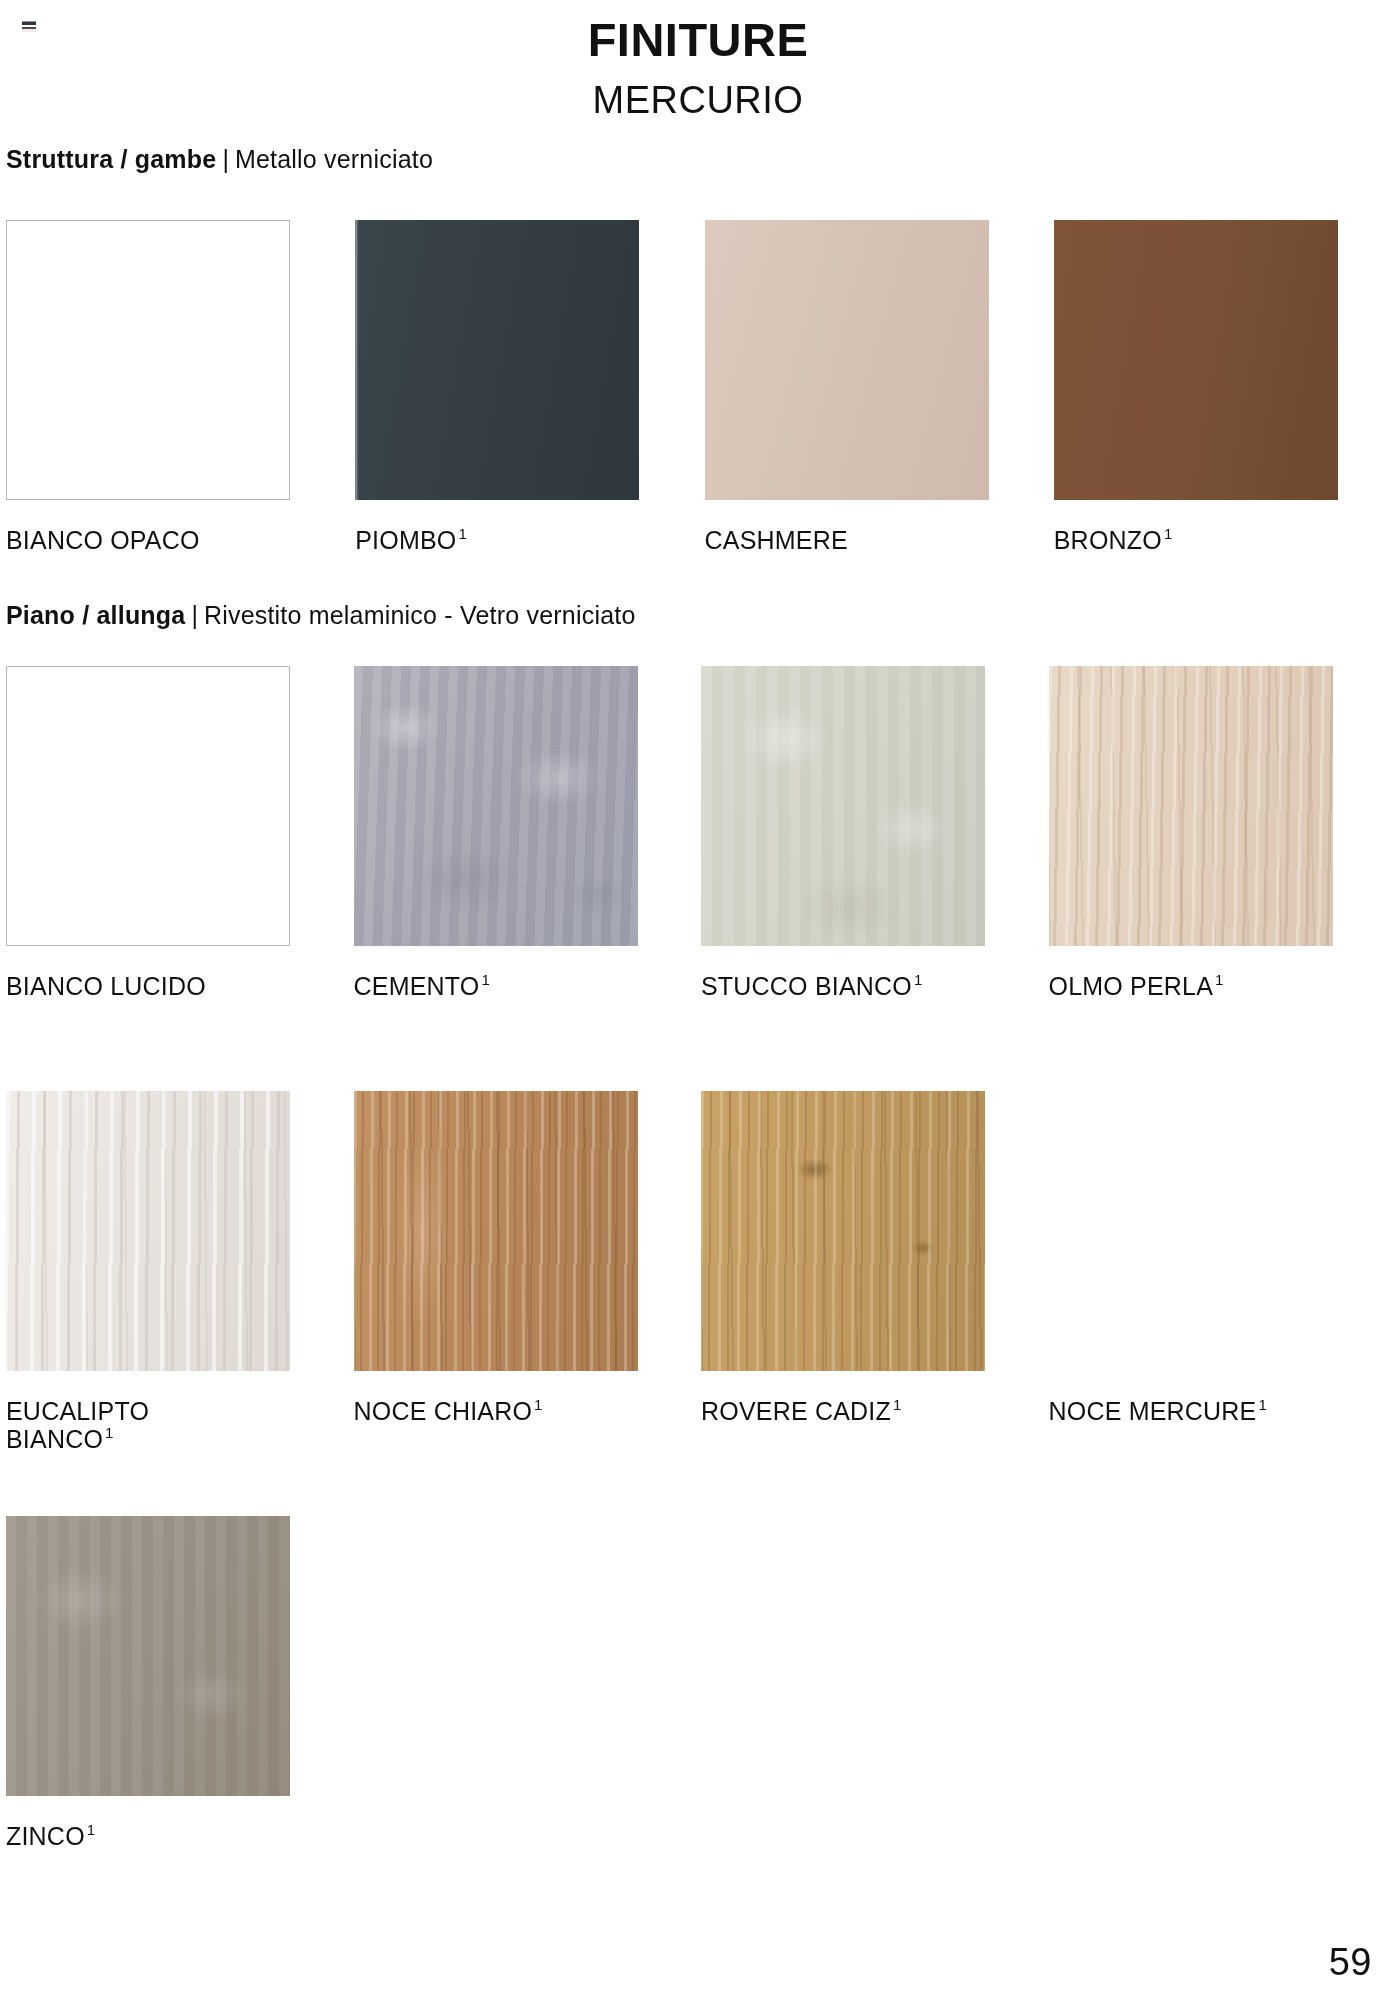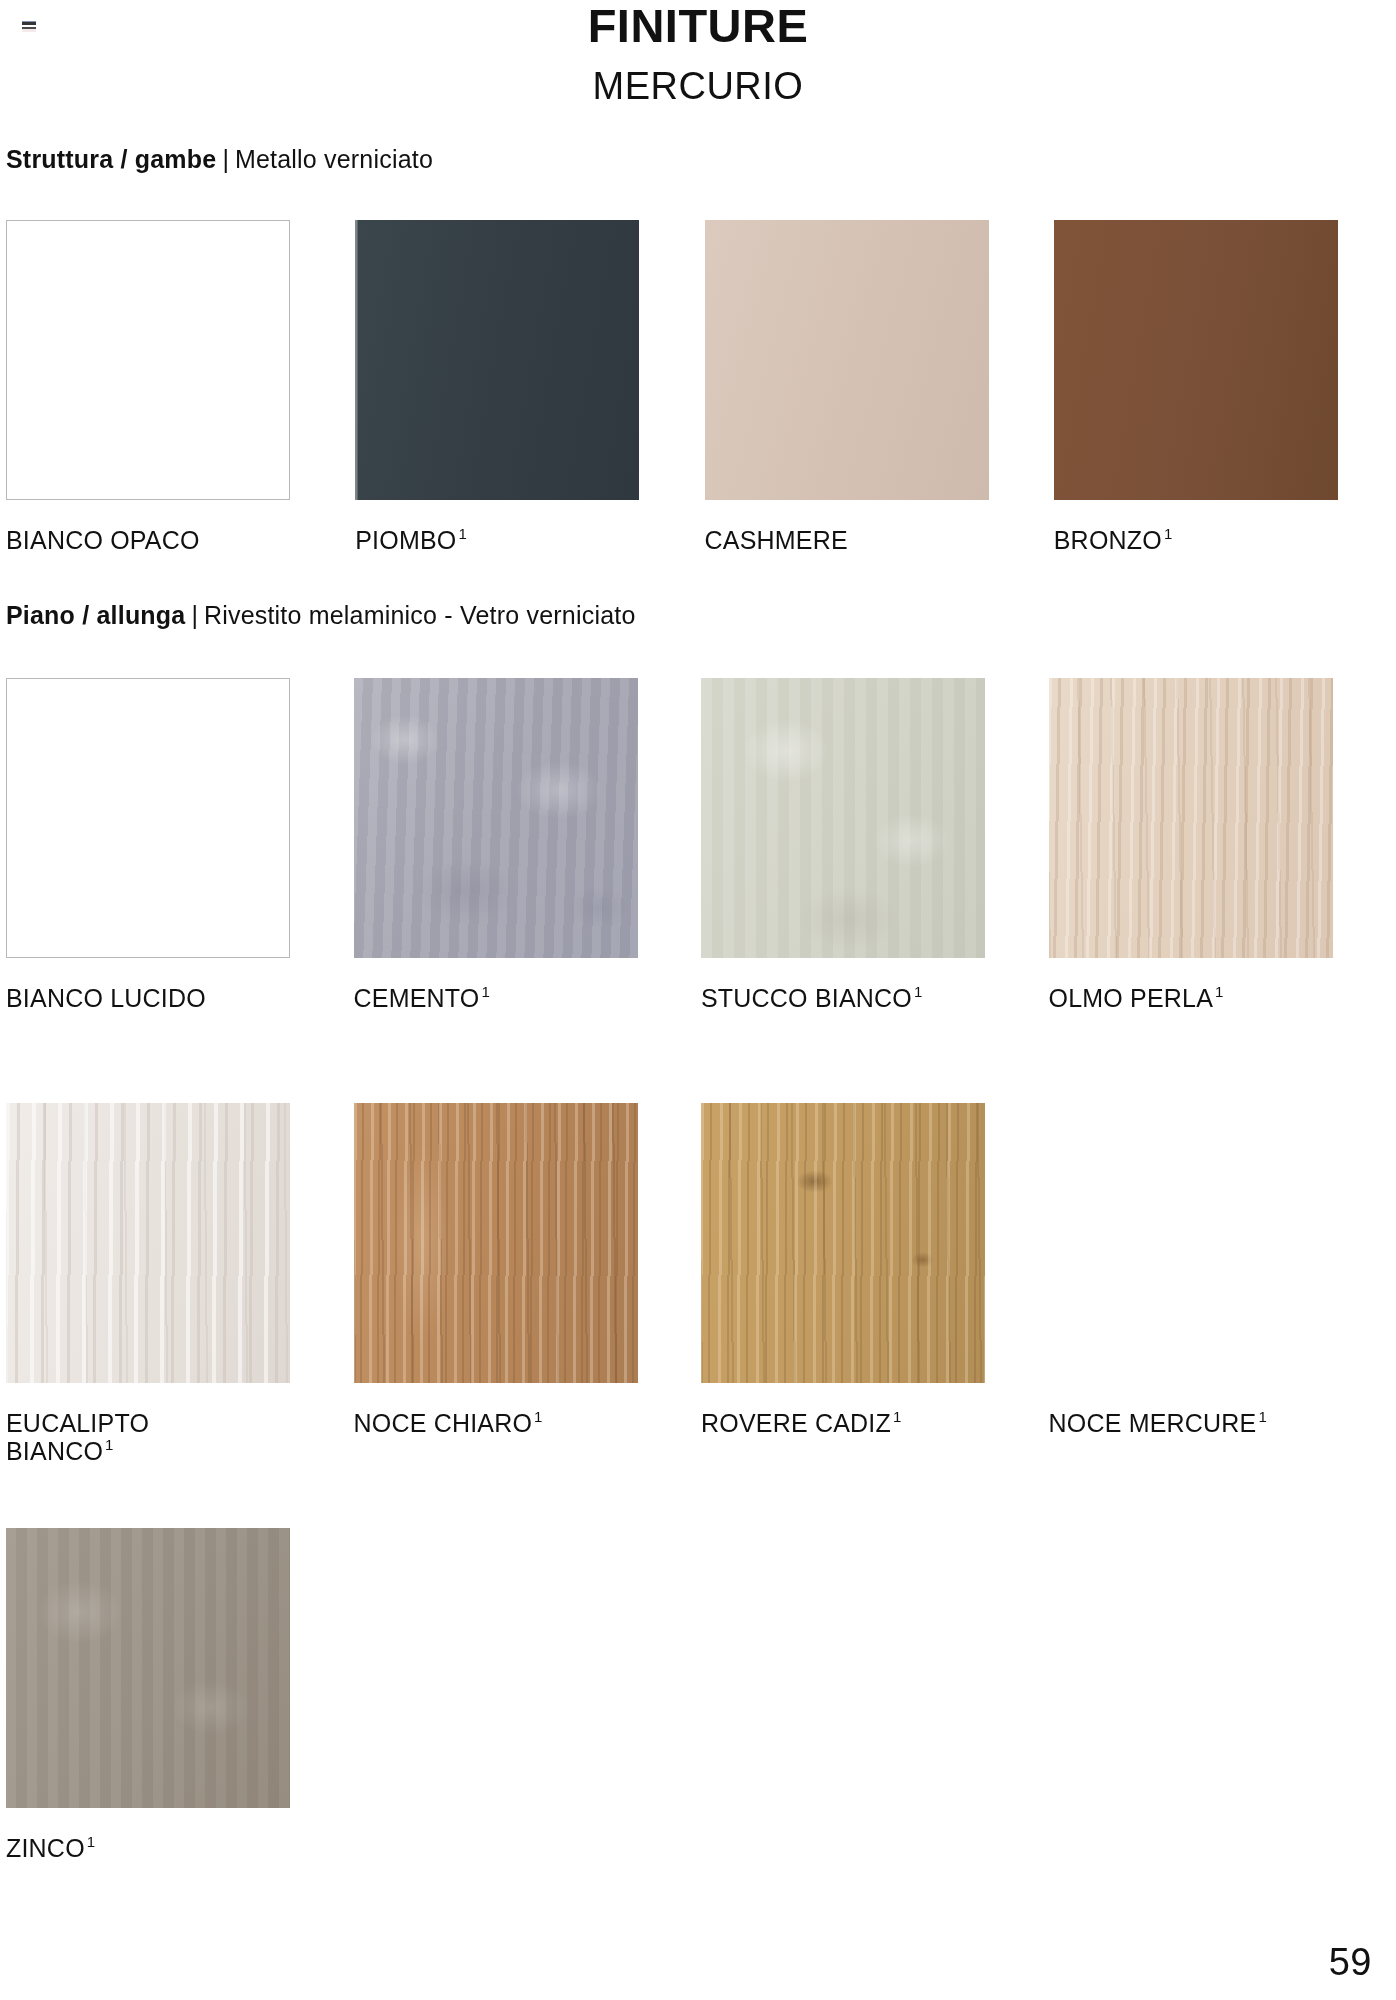--- a/index.html
+++ b/index.html
@@ -30,21 +30,21 @@
     opacity: .85;
   }
 
   
   .page-title {
     text-align: center;
     font-size: 47px;
     font-weight: 700;
     letter-spacing: .5px;
     line-height: 1;
-    padding-top: 2px;
+    padding-top: 16px;
   }
   .page-subtitle {
     text-align: center;
     font-size: 38px;
     font-weight: 400;
     letter-spacing: .5px;
     line-height: 1;
     margin-top: 18px;
   }
 
@@ -244,21 +244,21 @@
           </div>
           <div class="cell">
             <div class="swatch tx-bronzo"></div>
             <div class="swatch-label">BRONZO<sup>1</sup></div>
           </div>
         </div>
       </div>
     </div>
     <div class="section" style="top: 602px;">
       <div class="section-header"><span class="cat">Piano / allunga</span><span class="bar">|</span><span class="desc">Rivestito melaminico - Vetro verniciato</span></div>
-      <div class="grid" style="margin-top: 48px;">
+      <div class="grid" style="margin-top: 36px;">
         <div class="row" style="height: 425px;">
           <div class="cell c0">
             <div class="swatch tx-white outlined" style="background: rgb(255, 255, 255);"></div>
             <div class="swatch-label">BIANCO LUCIDO</div>
           </div>
           <div class="cell">
             <div class="swatch tx-cemento"></div>
             <div class="swatch-label">CEMENTO<sup>1</sup></div>
           </div>
           <div class="cell">

